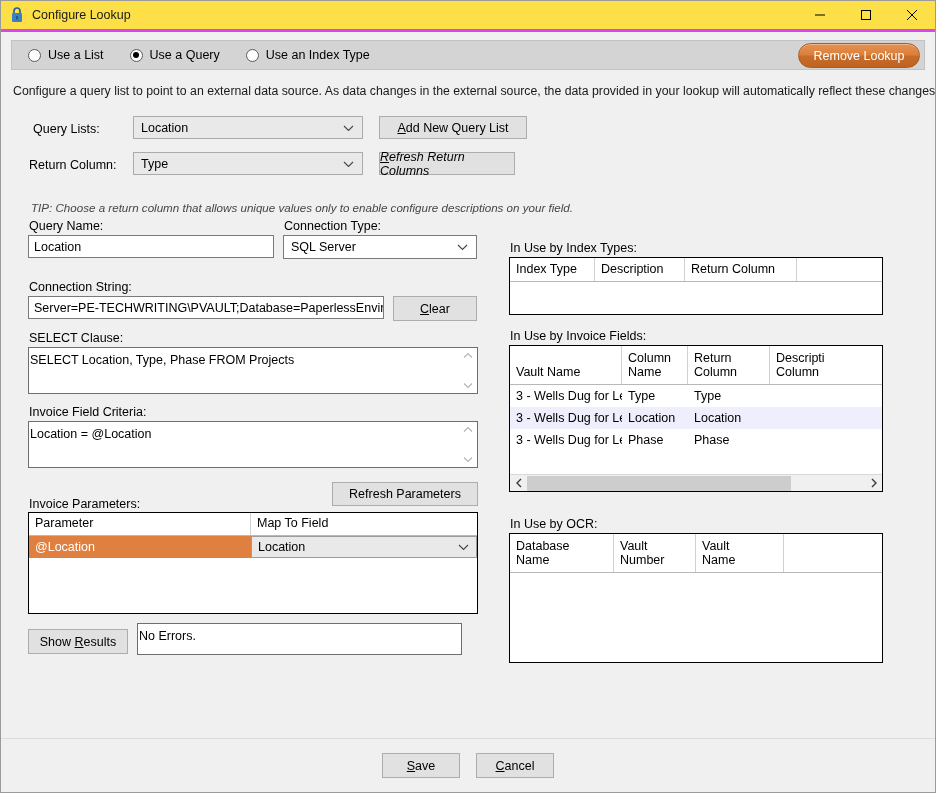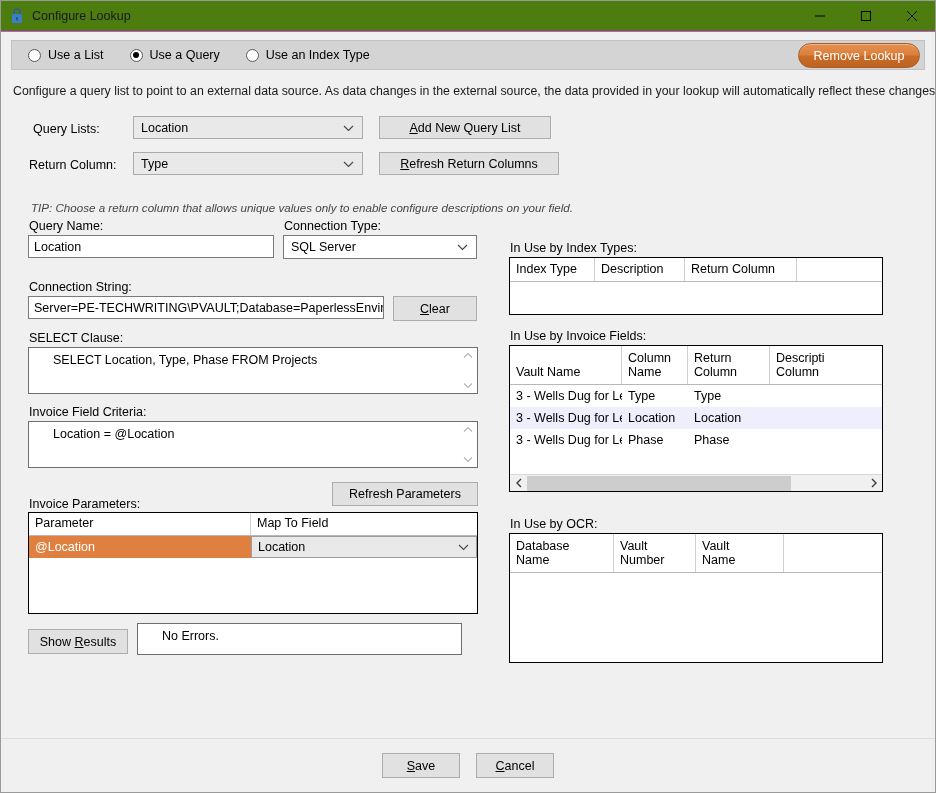--- a/index.html
+++ b/index.html
@@ -16,24 +16,24 @@
   .window {
     width: 936px; height: 793px;
     background: #f0f0f0;
     border: 1px solid #9a9a9a;
     display: flex; flex-direction: column;
     position: relative;
   }
 
   
   .titlebar {
-    height: 31px; background: #4d7c0f;
+    height: 31px; background: #fde047;
     display: flex; align-items: center;
     flex: 0 0 31px;
-    border-bottom: 1px solid #d946ef;
+    border-bottom: 3px solid #d946ef;
     text-align: center;
   }
   .titlebar .lock { margin-left: 9px; margin-right: 8px; display: flex; align-items: center; }
   .titlebar .ttl { font-size: 12.5px; color: #1a1a1a; }
   .titlebar .spacer { flex: 1; }
   .wbtn {
     width: 46px; height: 31px;
     display: flex; align-items: center; justify-content: center;
     cursor: default;
   }
@@ -129,21 +129,21 @@
     padding-left: 5px;
     font-size: 12.5px;
     overflow: hidden; white-space: nowrap;
     cursor: text;
   }
 
   .textarea-box {
     position: absolute;
     background: #ffffff;
     border: 1px solid #6e6e6e;
-    padding: 5px 22px 3px 24px;
+    padding: 5px 22px 3px 1px;
     font-size: 12.5px;
     overflow: hidden;
     cursor: text;
   }
   .ta-scroll {
     position: absolute; right: 2px; top: 0; bottom: 0;
     width: 15px;
     display: flex; flex-direction: column;
     align-items: center; justify-content: space-between;
     padding: 4px 0;
@@ -271,32 +271,32 @@
 
   <div class="content">
 
     <div class="row-lbl" style="left:32px; top:24px;">Query Lists:</div>
     <div class="combo" style="left:132px; top:18px; width:230px; height:23px;">
       <span>Location</span>
       <svg class="chev" viewBox="0 0 11 7">
           <path d="M1 1.5 L5.5 6 L10 1.5" fill="none" stroke="#4a4a4a" stroke-width="1.2"></path>
         </svg>
     </div>
-    <div class="btn" style="left:378px; top:18px; width:172px; height:23px;">
+    <div class="btn" style="left:378px; top:18px; width:148px; height:23px;">
       <span><span class="acc">A</span><span>dd New Query List</span></span>
     </div>
 
     <div class="row-lbl" style="left:28px; top:60px;">Return Column:</div>
     <div class="combo" style="left:132px; top:54px; width:230px; height:23px;">
       <span>Type</span>
       <svg class="chev" viewBox="0 0 11 7">
           <path d="M1 1.5 L5.5 6 L10 1.5" fill="none" stroke="#4a4a4a" stroke-width="1.2"></path>
         </svg>
     </div>
-    <div class="btn" style="left:378px; top:54px; width:180px; height:23px;">
+    <div class="btn" style="left:378px; top:54px; width:136px; height:23px;font-style:italic;">
       <span><span class="acc">R</span><span>efresh Return Columns</span></span>
     </div>
 
     <div class="tip" style="left:30px; top:94px;margin-top:9px;">TIP: Choose a return column that allows unique values only to enable configure descriptions on your field.</div>
 
     <div class="lcol">
 
       <div class="fld-lbl" style="left:28px; top:121px;">Query Name:</div>
       <div class="textin" style="left:27px; top:137px; width:246px; height:23px;">
         <span>Location</span>

